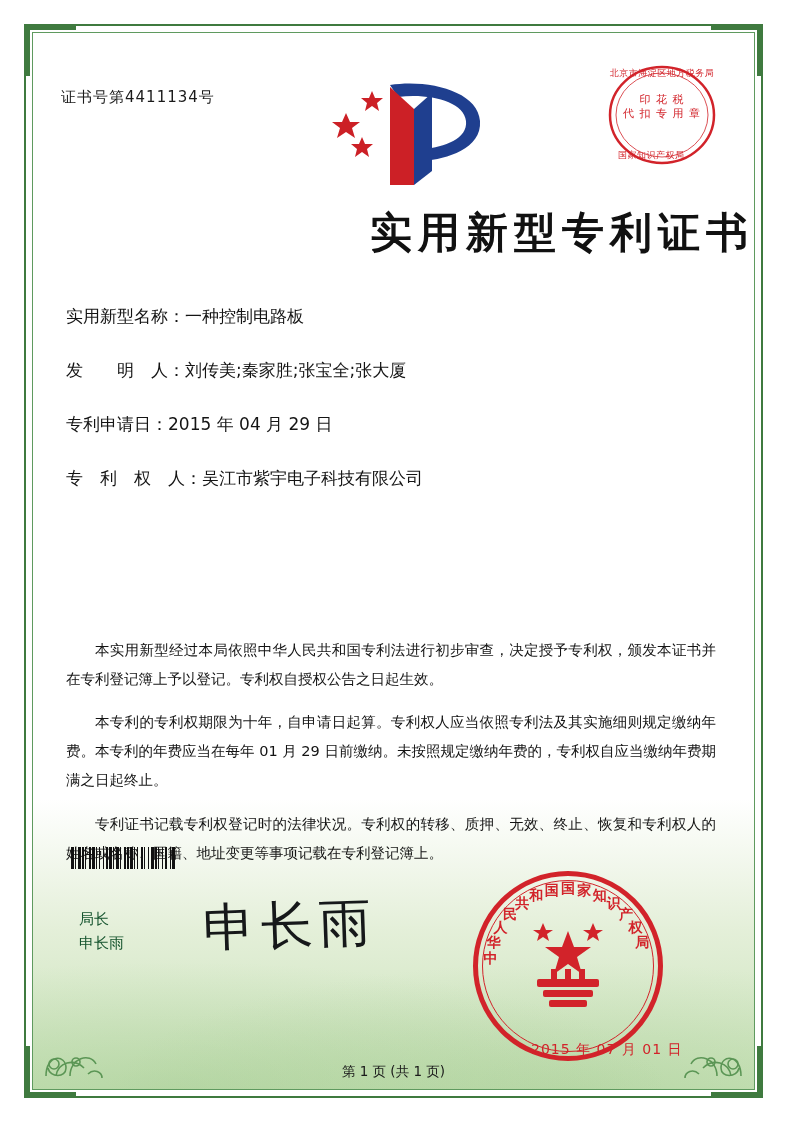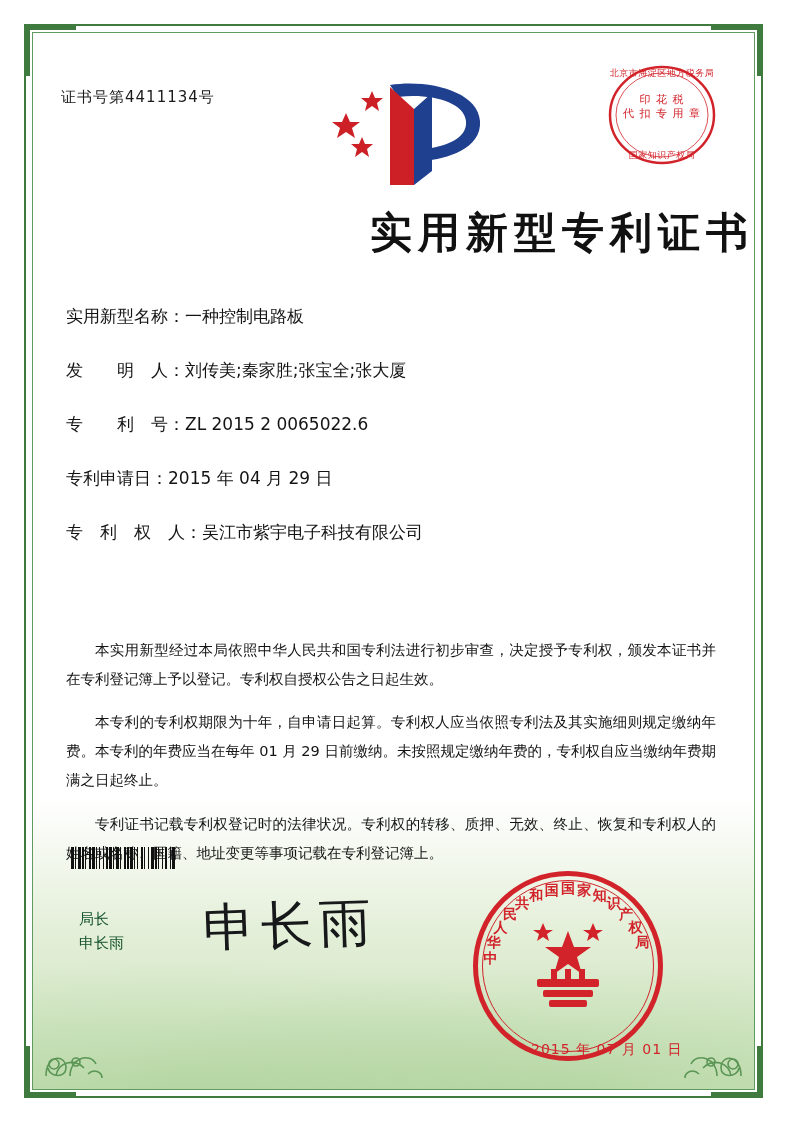--- a/index.html
+++ b/index.html
@@ -129,22 +129,21 @@
   }
   .seal-tr .st-top {
     position: absolute;
     left: 0; right: 0; top: 9px;
     text-align: center;
     font-size: 9px;
     letter-spacing: 0.5px;
   }
   .seal-tr .st-bottom {
     position: absolute;
-    left: 0; right: 0; bottom: 10px;
-    text-align: center;
+    left: 12px; right: 0; bottom: 10px;
     font-size: 9px;
     letter-spacing: 0.5px;
   }
 
   .doc-title {
     position: absolute;
     left: 0; right: 0;
     top: 172px;
     text-align: right;
     font-size: 42px;
@@ -350,23 +349,20 @@
     </div>
 
     <div class="doc-title">实用新型专利证书</div>
 
     <div class="fields">
       <div class="field-row">
         <span class="field-label">实用新型名称：</span><span class="field-value">一种控制电路板</span>
       </div>
       <div class="field-row">
         <span class="field-label">发　　明　人：</span><span class="field-value">刘传美;秦家胜;张宝全;张大厦</span>
-      </div>
-      <div class="field-row">
-        <span class="field-label">专　　利　号：</span><span class="field-value">ZL 2015 2 0065022.6</span>
       </div>
       <div class="field-row">
         <span class="field-label">专利申请日：</span><span class="field-value">2015 年 04 月 29 日</span>
       </div>
       <div class="field-row">
         <span class="field-label">专　利　权　人：</span><span class="field-value">吴江市紫宇电子科技有限公司</span>
       </div>
     </div>
 
     <div class="paras">
@@ -475,13 +471,14 @@
         <span class="ch" style="transform: rotate(48deg) translate(0,-78px) rotate(-48deg)">产</span>
         <span class="ch" style="transform: rotate(60deg) translate(0,-78px) rotate(-60deg)">权</span>
         <span class="ch" style="transform: rotate(72deg) translate(0,-78px) rotate(-72deg)">局</span>
       </div>
     </div>
 
     <div class="seal-date">2015 年 07 月 01 日</div>
 
   </div>
 
+  <div class="page-footer">第 1 页 (共 1 页)</div>
 </div>
 
 </body></html>

